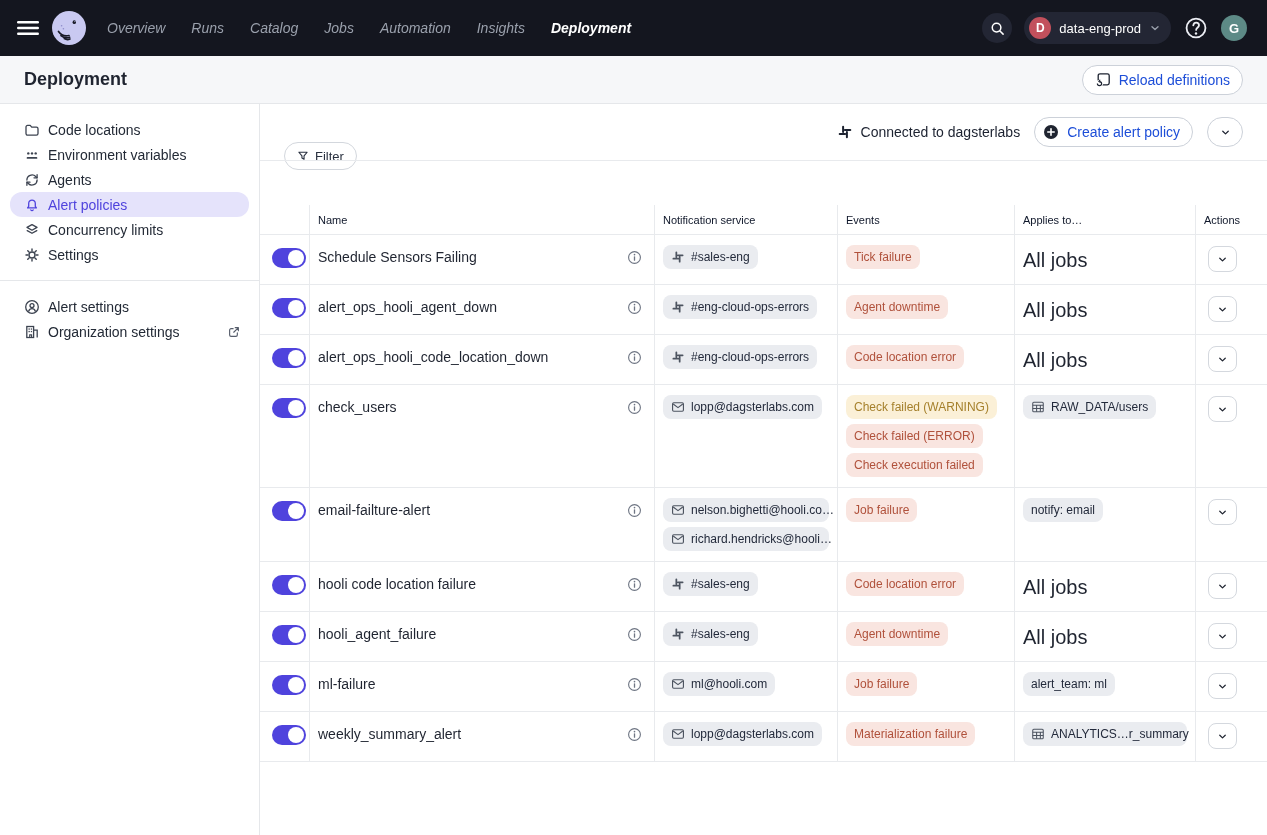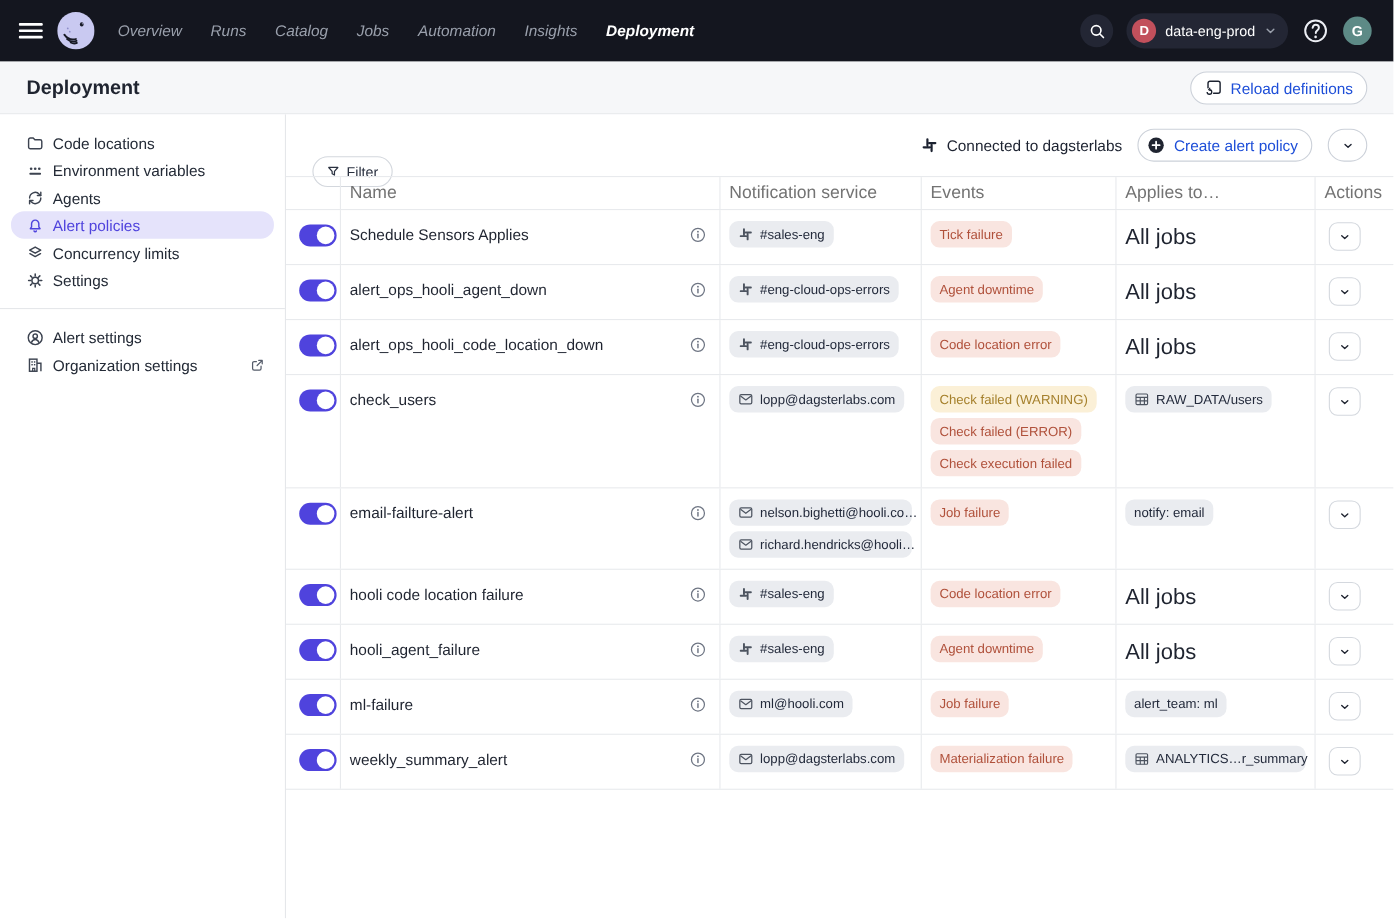--- a/index.html
+++ b/index.html
@@ -44,21 +44,21 @@
   .toolbar-right { margin-left:auto; display:flex; align-items:center; gap:14px; }
   .connected { display:flex; align-items:center; gap:8px; font-size:14px; color:#1c2230; }
   .connected .c-icon { width:16px; height:16px; display:flex; color:#1c2230; }
   .split-chevron { width:36px; height:30px; padding:0; justify-content:center; }
 
   
   .table { border-top:1px solid #e8eaed; }
   .trow { display:grid; grid-template-columns:50px 345px 183px 177px 181px 71px; border-bottom:1px solid #e8eaed; }
   .cell { border-right:1px solid #e8eaed; min-width:0; }
   .cell:last-child { border-right:0; }
-  .thead .cell { height:29px; display:flex; align-items:center; padding:0 8px; font-size:16px; color:#737373; }
+  .thead .cell { height:29px; display:flex; align-items:center; padding:0 8px; font-size:11px; color:#0f172a;margin-top:44px; }
   .row { min-height:50px; }
   .cell-toggle { padding:13px 0 0 12px; }
   .toggle { width:34px; height:20px; border-radius:10px; background:#4f43dd; border:0; position:relative; cursor:pointer; display:block; }
   .toggle .knob { position:absolute; top:2px; left:16px; width:16px; height:16px; border-radius:50%; background:#fff; }
   .cell-name { padding:14px 12px 10px 8px; display:flex; align-items:flex-start; justify-content:space-between; gap:8px; }
   .row-name { font-size:14px; color:#1f2430; word-break:break-all; }
   .info-btn { width:15px; height:15px; border:0; background:none; padding:0; color:#6e7583; cursor:pointer; display:flex; flex:0 0 auto; margin-top:1px; }
   .cell-stack { padding:10px 8px; display:flex; flex-direction:column; gap:5px; align-items:flex-start; }
   .badge { display:inline-flex; align-items:center; gap:6px; height:24px; padding:0 8px; background:#eaecf0; border-radius:8px; font-size:12px; color:#232a3b; white-space:nowrap; max-width:100%; }
   .tag { display:inline-flex; align-items:center; height:24px; padding:0 8px; border-radius:8px; font-size:12px; white-space:nowrap; }
@@ -298,21 +298,21 @@
           <div class="cell">Actions</div>
         </div>
         <div>
             <div class="trow row">
               <div class="cell cell-toggle">
                 <button class="toggle">
                   <span class="knob"></span>
                 </button>
               </div>
               <div class="cell cell-name">
-                <span class="row-name">Schedule Sensors Applies</span>
+                <span class="row-name">Schedule Sensors Failing</span>
                 <button class="info-btn">
                   <svg width="100%" height="100%" viewBox="0 0 16 16" fill="none" stroke="currentColor" stroke-width="1.2">
                     <circle cx="8" cy="8" r="6.3"></circle>
                     <path d="M8 7.3v3.5" stroke-width="1.4" stroke-linecap="round"></path>
                     <circle cx="8" cy="4.9" r=".9" fill="currentColor" stroke="none"></circle>
                   </svg>
                 </button>
               </div>
               <div class="cell cell-stack">
                 <span class="badge">

